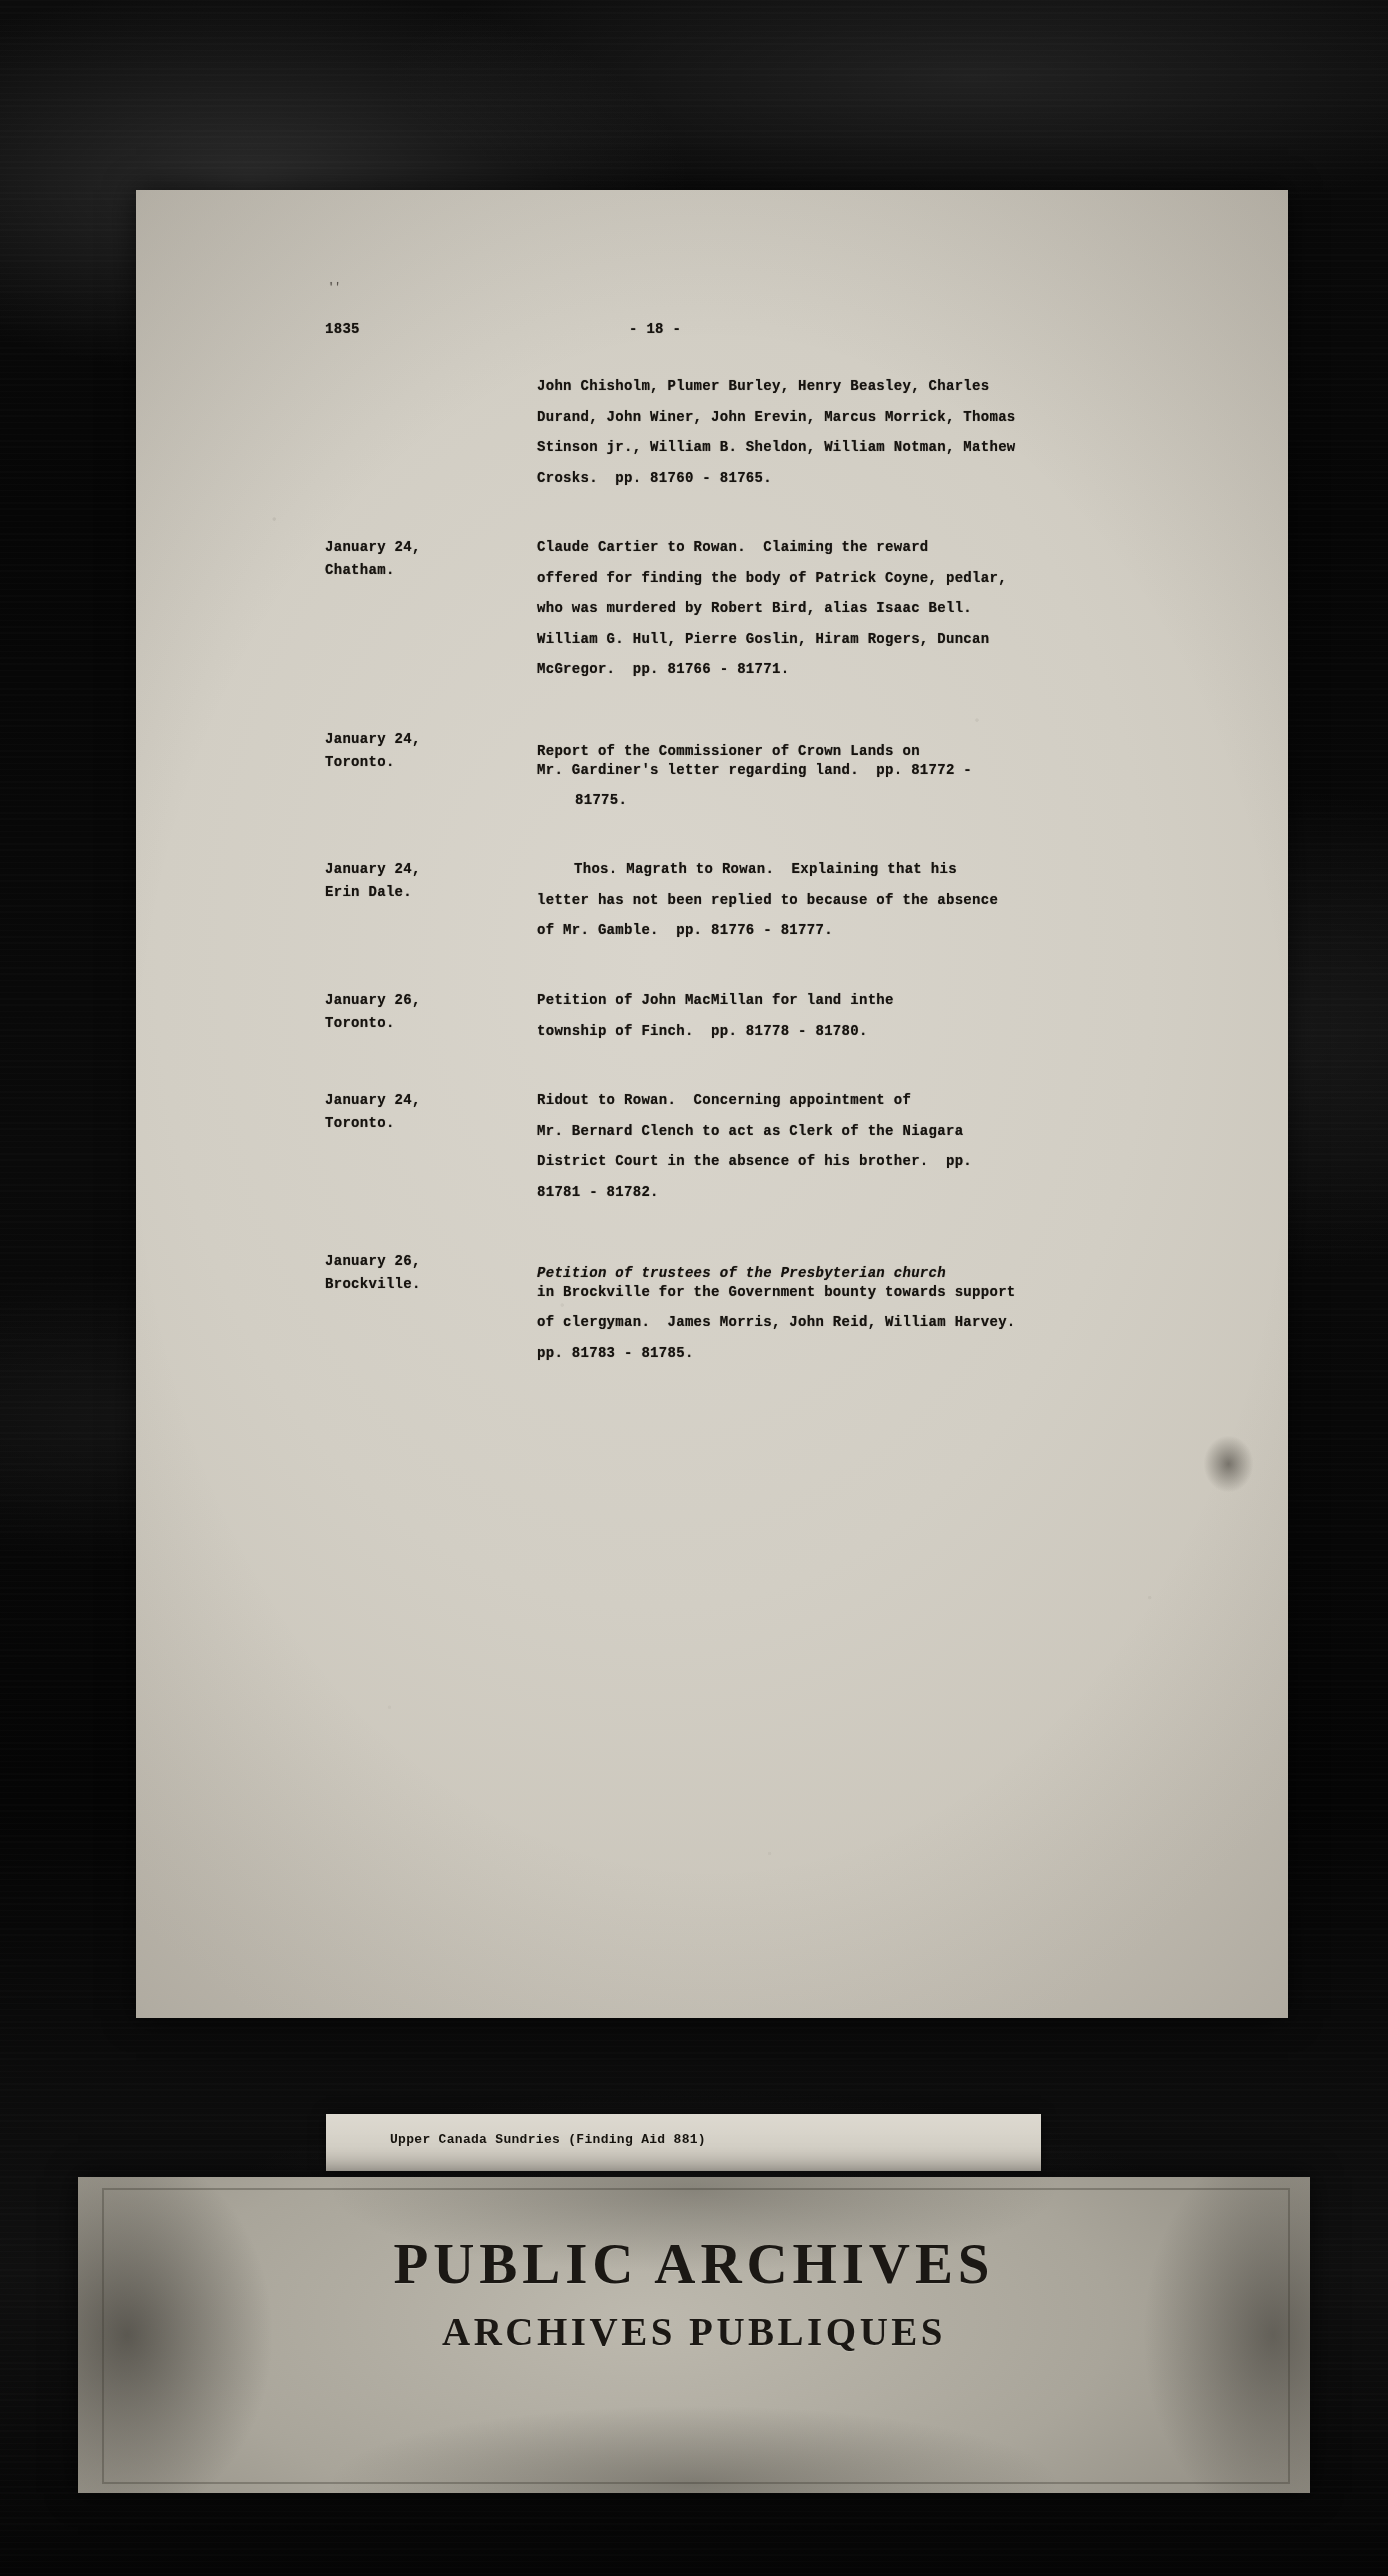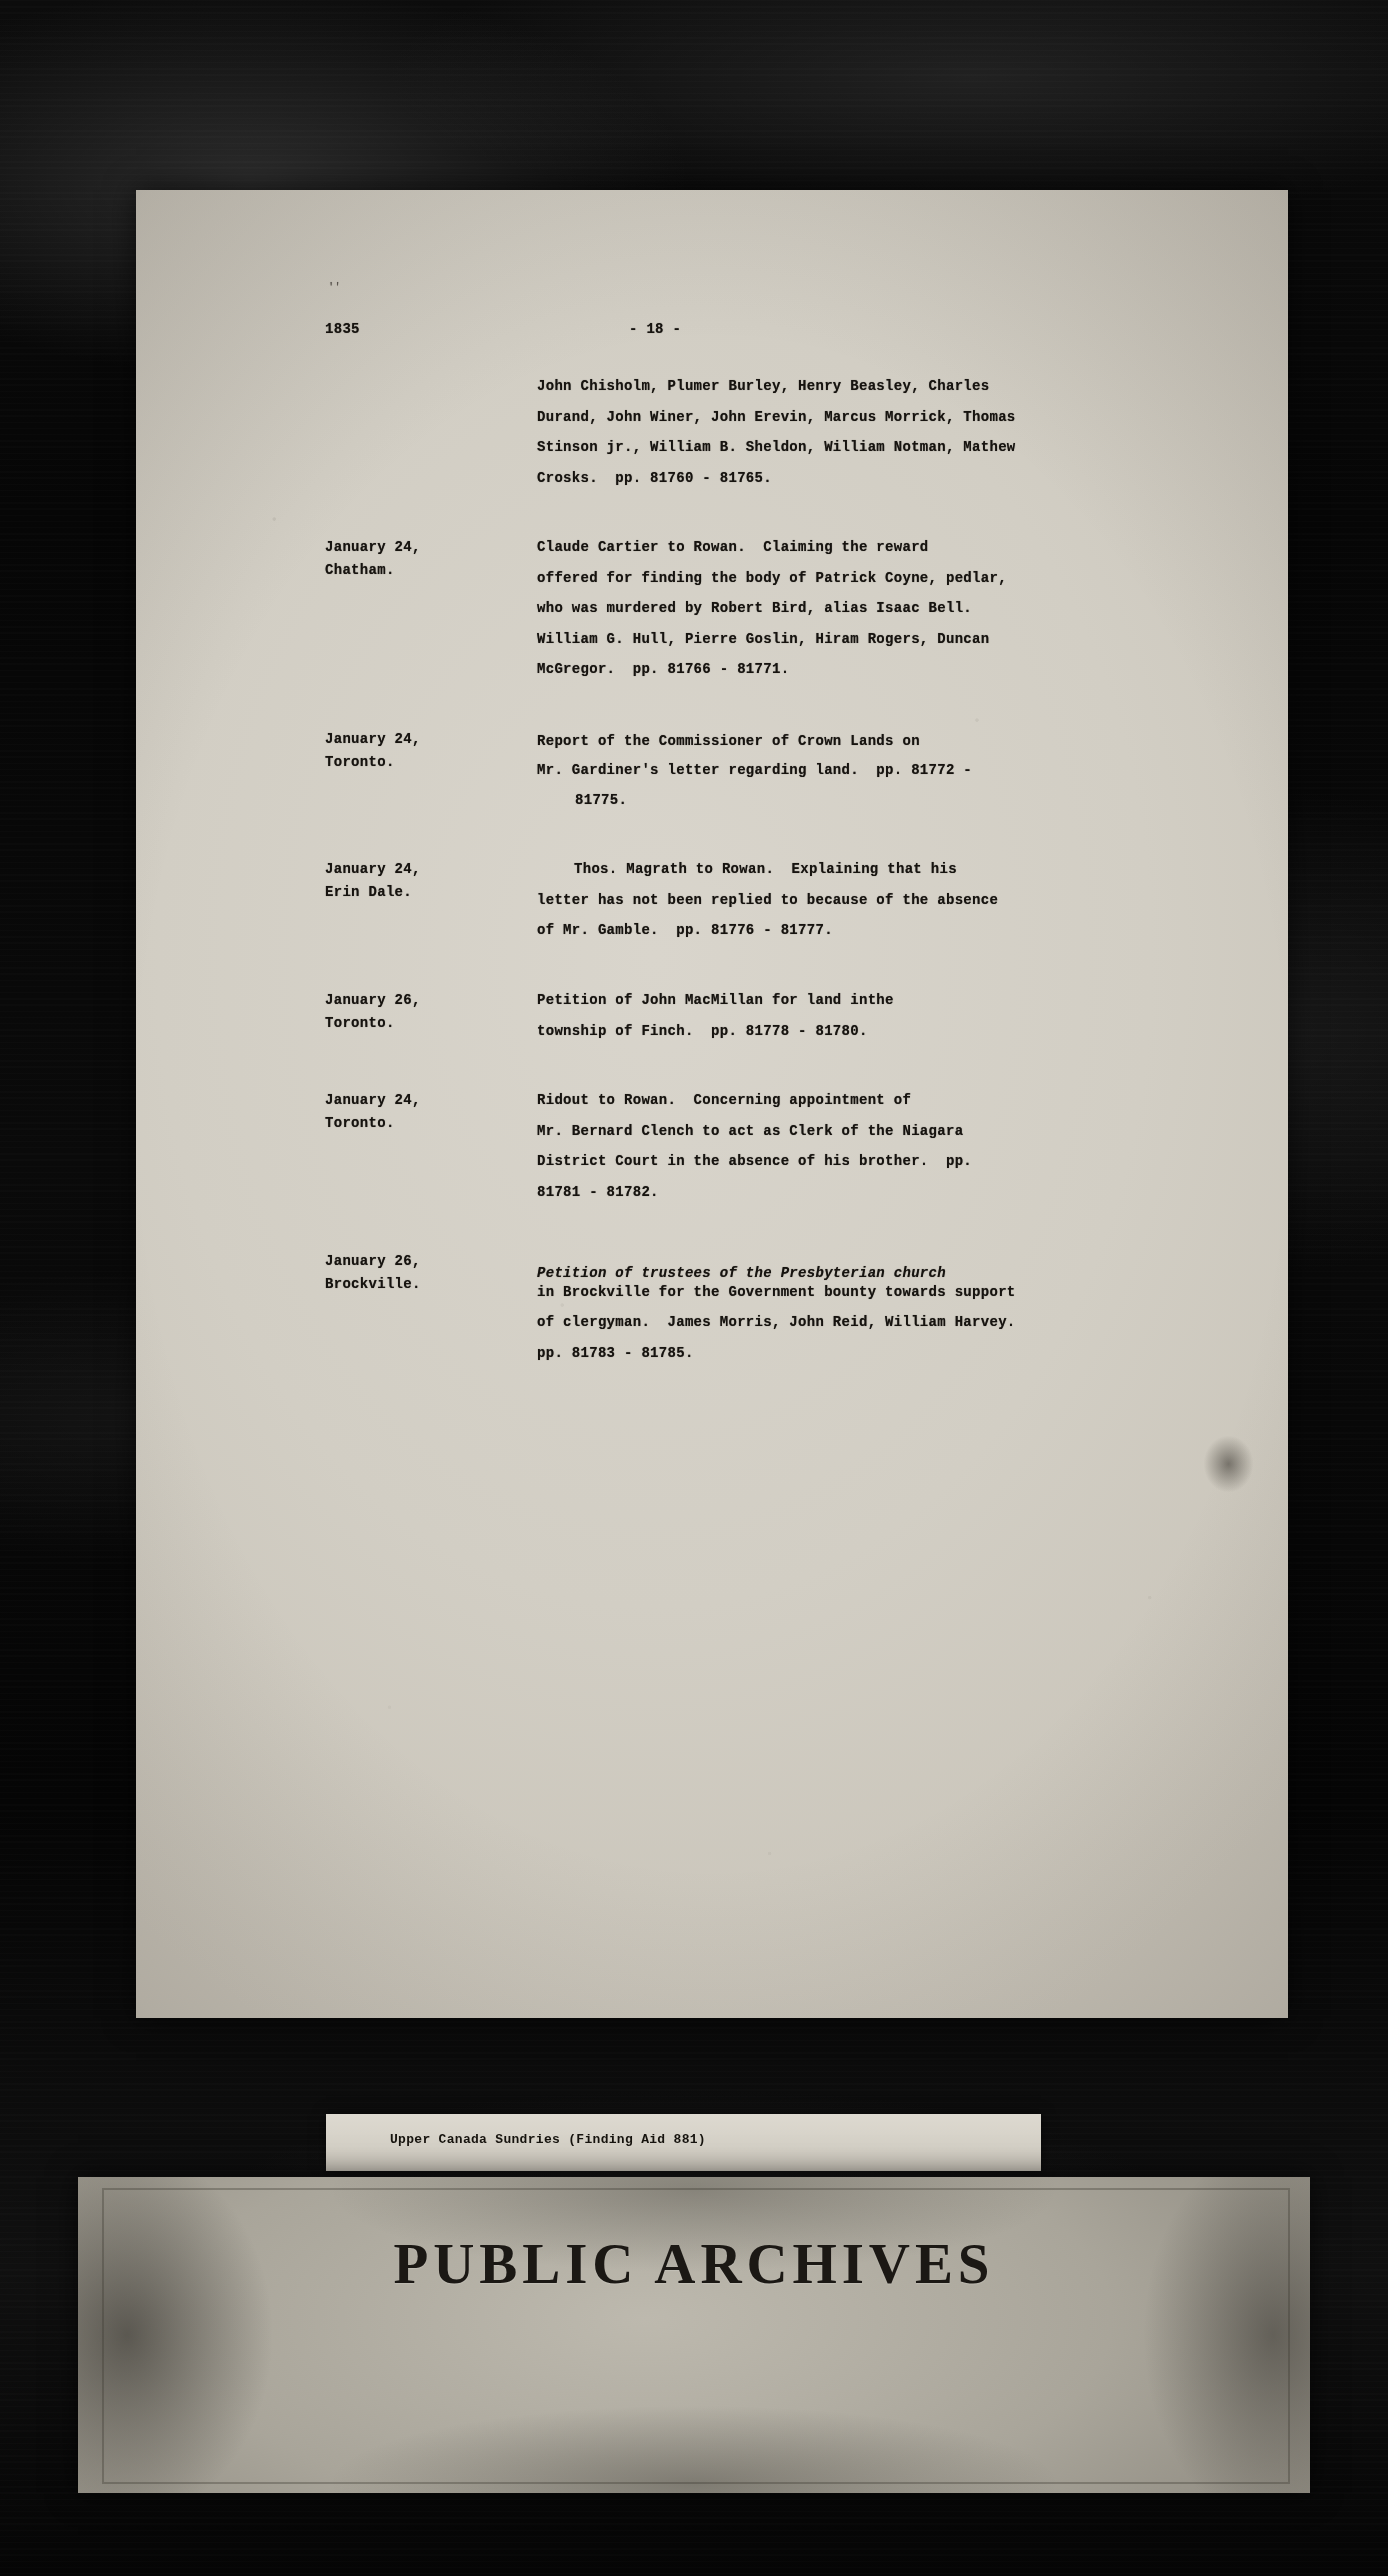--- a/index.html
+++ b/index.html
@@ -235,21 +235,21 @@
   <div id="entries">
       <div class="entry" style="position: absolute; left: 0px; top: 0px; width: 100%;">
         <div class="entry-body typed"><span class="line" style="top: 0px;">John Chisholm, Plumer Burley, Henry Beasley, Charles</span><span class="line" style="top: 31px;">Durand, John Winer, John Erevin, Marcus Morrick, Thomas</span><span class="line" style="top: 61px;">Stinson jr., William B. Sheldon, William Notman, Mathew</span><span class="line" style="top: 92px;">Crosks.  pp. 81760 - 81765.</span></div>
       </div>
       <div class="entry" style="position: absolute; left: 0px; top: 161px; width: 100%;">
         <div class="entry-date typed"><span class="line" style="top: 0px;">January 24,</span><span class="line" style="top: 31px;">Chatham.</span></div>
         <div class="entry-body typed"><span class="line" style="top: 0px;">Claude Cartier to Rowan.  Claiming the reward</span><span class="line" style="top: 31px;">offered for finding the body of Patrick Coyne, pedlar,</span><span class="line" style="top: 61px;">who was murdered by Robert Bird, alias Isaac Bell.</span><span class="line" style="top: 92px;">William G. Hull, Pierre Goslin, Hiram Rogers, Duncan</span><span class="line" style="top: 122px;">McGregor.  pp. 81766 - 81771.</span></div>
       </div>
       <div class="entry" style="position: absolute; left: 0px; top: 353px; width: 100%;">
         <div class="entry-date typed"><span class="line" style="top: 0px;">January 24,</span><span class="line" style="top: 31px;">Toronto.</span></div>
-        <div class="entry-body typed"><span class="line" style="top: 2px; text-align: right;">Report of the Commissioner of Crown Lands on</span><span class="line" style="top: 31px;">Mr. Gardiner's letter regarding land.  pp. 81772 -</span><span class="line" style="top: 61px; margin-left: 38px;">81775.</span></div>
+        <div class="entry-body typed"><span class="line" style="top: 12px; text-align: right;">Report of the Commissioner of Crown Lands on</span><span class="line" style="top: 31px;">Mr. Gardiner's letter regarding land.  pp. 81772 -</span><span class="line" style="top: 61px; margin-left: 38px;">81775.</span></div>
       </div>
       <div class="entry" style="position: absolute; left: 0px; top: 483px; width: 100%;">
         <div class="entry-date typed"><span class="line" style="top: 0px;">January 24,</span><span class="line" style="top: 31px;">Erin Dale.</span></div>
         <div class="entry-body typed"><span class="line" style="top: 0px; margin-left: 37px;">Thos. Magrath to Rowan.  Explaining that his</span><span class="line" style="top: 31px;">letter has not been replied to because of the absence</span><span class="line" style="top: 61px;">of Mr. Gamble.  pp. 81776 - 81777.</span></div>
       </div>
       <div class="entry" style="position: absolute; left: 0px; top: 614px; width: 100%;">
         <div class="entry-date typed"><span class="line" style="top: 0px;">January 26,</span><span class="line" style="top: 31px;">Toronto.</span></div>
         <div class="entry-body typed"><span class="line" style="top: 0px;">Petition of John MacMillan for land inthe</span><span class="line" style="top: 31px;">township of Finch.  pp. 81778 - 81780.</span></div>
       </div>
       <div class="entry" style="position: absolute; left: 0px; top: 714px; width: 100%;">
@@ -264,14 +264,15 @@
 </div>
 
 <div id="caption-strip">
   <span id="caption-text">Upper Canada Sundries (Finding Aid 881)</span>
 </div>
 
 <div id="archives-plate">
   <div id="plate-grain"></div>
   <div id="plate-border"></div>
   <div class="plate-line" id="plate-line-1">PUBLIC ARCHIVES</div>
+  <div class="plate-line" id="plate-line-2">ARCHIVES PUBLIQUES</div>
 </div>
 
 
 </body></html>

